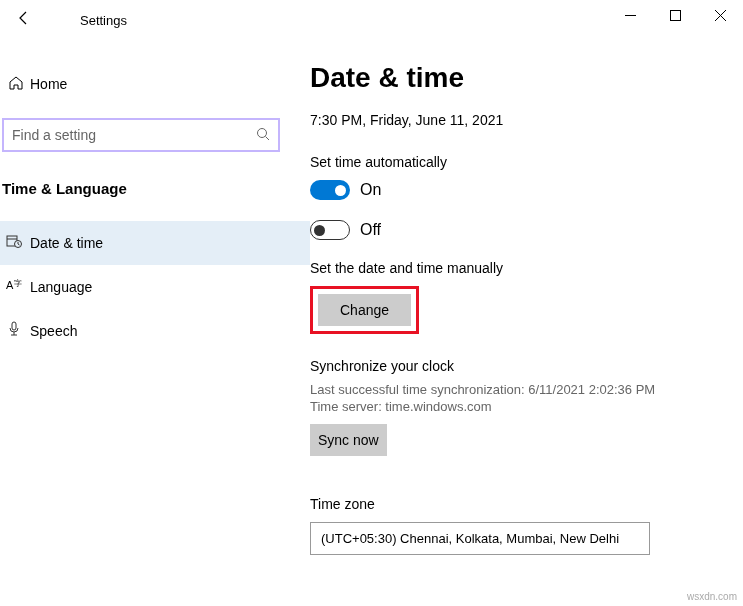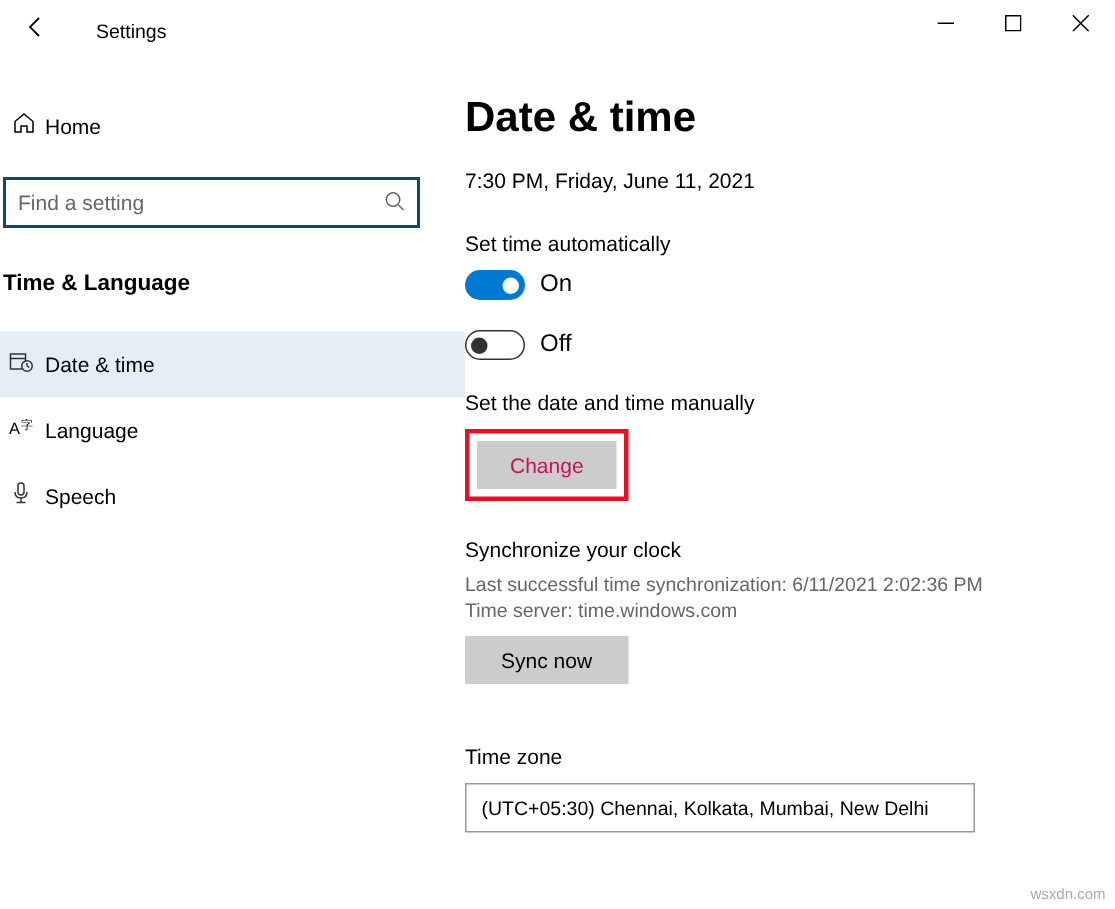--- a/index.html
+++ b/index.html
@@ -13,20 +13,21 @@
       height: 606px;
       background: #fff;
       overflow: hidden;
       position: relative;
     }
     .titlebar {
       height: 40px;
       display: flex;
       align-items: center;
       padding-left: 16px;
+      gap: 16px;
     }
     .back-btn {
       width: 32px;
       font-size: 16px;
       cursor: pointer;
     }
     .title {
       margin-left: 16px;
       font-size: 13px;
     }
@@ -64,21 +65,21 @@
     }
     .home-row .icon {
       width: 22px;
       text-align: left;
       font-size: 15px;
     }
     .home-row .label {
       font-size: 14px;
     }
     .search-box {
-      border: 2px solid #0c4a6e;
+      border: 2px solid #c4b5fd;
       height: 34px;
       width: 278px;
       margin-left: 2px;
       margin-bottom: 28px;
       display: flex;
       align-items: center;
       padding: 0 8px;
       justify-content: space-between;
     }
     .search-box input {
@@ -195,21 +196,21 @@
       border-radius: 50%;
       left: 3px;
       top: 3.5px;
     }
     .toggle-text {
       font-size: 16px;
     }
     .change-btn {
       background: #cccccc;
       border: none;
-      color: #be185d;
+      color: #000000;
       padding: 8px 22px;
       font-size: 14px;
       cursor: pointer;
     }
     .highlight-box {
       border: 3px solid #e81123;
       display: inline-block;
       padding: 5px;
       margin-bottom: 24px;
     }
@@ -221,21 +222,21 @@
       margin-bottom: 8px;
     }
     .sync-info {
       font-size: 13px;
       color: #666;
       margin-bottom: 2px;
     }
     .sync-btn {
       background: #cccccc;
       border: none;
-      padding: 8px 24px;
+      padding: 8px 8px;
       font-size: 14px;
       cursor: pointer;
       margin-top: 8px;
       margin-bottom: 22px;
     }
     .tz-select {
       border: 1px solid #999;
       padding: 8px 10px;
       font-size: 13px;
       width: 340px;

